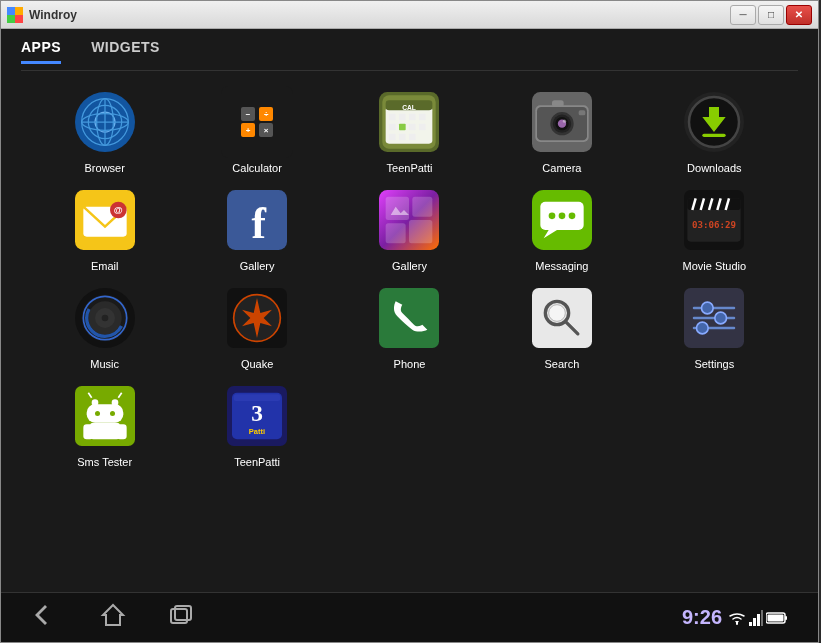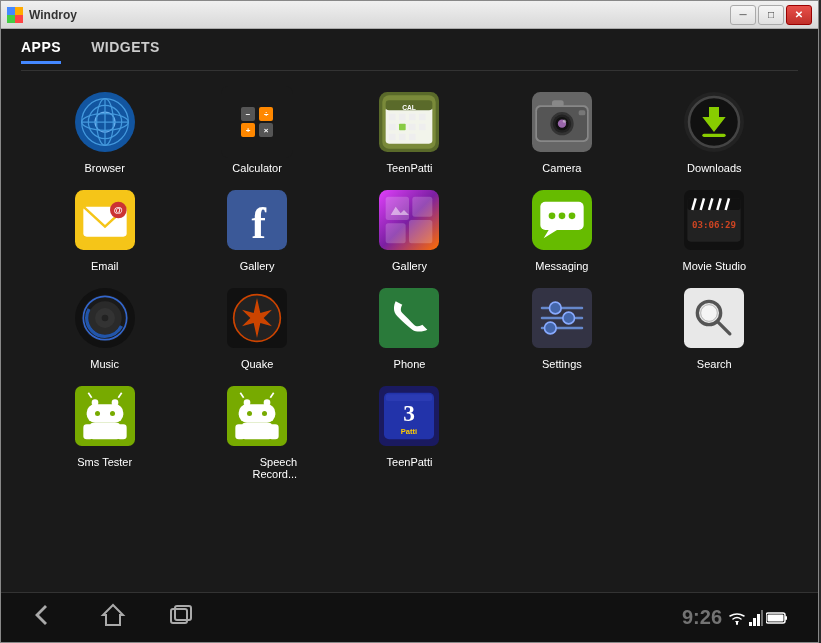--- a/index.html
+++ b/index.html
@@ -212,21 +212,21 @@
     .status-bar {
       display: flex;
       align-items: center;
       gap: 6px;
       color: #fff;
     }
 
     .time-display {
       font-size: 20px;
       font-weight: bold;
-      color: #737373;
+      color: #c4b5fd;
     }
 
     .status-icons {
       display: flex;
       gap: 3px;
       align-items: center;
     }
 
     
     .app-icon svg {
@@ -467,43 +467,43 @@
               <rect width="72" height="72" rx="8" fill="#2a7a3a"></rect>
               <path d="M20 16 C18 20 16 28 22 34 C28 40 34 46 40 50 C46 54 54 52 58 50 L52 44 C52 44 46 48 42 44 C38 40 32 34 28 30 C24 26 28 20 28 20 Z" fill="white" transform="rotate(0, 36, 36)"></path>
             </svg>
           </div>
           <span class="app-label">Phone</span>
         </div>
 
         <div class="app-item">
           <div class="app-icon">
             <svg width="72" height="72" viewBox="0 0 72 72">
+              <rect width="72" height="72" rx="8" fill="#e8e8e8"></rect>
+              <circle cx="30" cy="30" r="14" fill="none" stroke="#555" stroke-width="4"></circle>
+              <line x1="40" y1="40" x2="55" y2="55" stroke="#555" stroke-width="4" stroke-linecap="round"></line>
+              <circle cx="30" cy="30" r="10" fill="#f5f5f5" stroke="#aaa" stroke-width="1"></circle>
+            </svg>
+          </div>
+          <span class="app-label">Search</span>
+        </div>
+
+        <div class="app-item">
+          <div class="app-icon">
+            <svg width="72" height="72" viewBox="0 0 72 72">
               <rect width="72" height="72" rx="8" fill="#334"></rect>
 
               <line x1="12" y1="24" x2="60" y2="24" stroke="#6688cc" stroke-width="3" stroke-linecap="round"></line>
               <circle cx="28" cy="24" r="7" fill="#4466aa" stroke="#88aaff" stroke-width="2"></circle>
               <line x1="12" y1="36" x2="60" y2="36" stroke="#6688cc" stroke-width="3" stroke-linecap="round"></line>
               <circle cx="44" cy="36" r="7" fill="#4466aa" stroke="#88aaff" stroke-width="2"></circle>
               <line x1="12" y1="48" x2="60" y2="48" stroke="#6688cc" stroke-width="3" stroke-linecap="round"></line>
               <circle cx="22" cy="48" r="7" fill="#4466aa" stroke="#88aaff" stroke-width="2"></circle>
             </svg>
           </div>
           <span class="app-label">Settings</span>
-        </div>
-
-        <div class="app-item">
-          <div class="app-icon">
-            <svg width="72" height="72" viewBox="0 0 72 72">
-              <rect width="72" height="72" rx="8" fill="#e8e8e8"></rect>
-              <circle cx="30" cy="30" r="14" fill="none" stroke="#555" stroke-width="4"></circle>
-              <line x1="40" y1="40" x2="55" y2="55" stroke="#555" stroke-width="4" stroke-linecap="round"></line>
-              <circle cx="30" cy="30" r="10" fill="#f5f5f5" stroke="#aaa" stroke-width="1"></circle>
-            </svg>
-          </div>
-          <span class="app-label">Search</span>
         </div>
 
         <div class="app-item">
           <div class="app-icon">
             <svg width="72" height="72" viewBox="0 0 72 72">
               <rect width="72" height="72" rx="8" fill="#77aa00"></rect>
 
               <circle cx="24" cy="20" r="4" fill="#fff"></circle>
               <circle cx="48" cy="20" r="4" fill="#fff"></circle>
               <line x1="20" y1="14" x2="16" y2="8" stroke="white" stroke-width="2"></line>
@@ -512,39 +512,20 @@
               <circle cx="27" cy="33" r="3" fill="#77aa00"></circle>
               <circle cx="45" cy="33" r="3" fill="#77aa00"></circle>
               <rect x="10" y="46" width="12" height="18" rx="4" fill="white"></rect>
               <rect x="50" y="46" width="12" height="18" rx="4" fill="white"></rect>
               <rect x="18" y="44" width="36" height="20" rx="4" fill="white"></rect>
             </svg>
           </div>
           <span class="app-label">Sms Tester</span>
         </div>
 
-        <div class="app-item">
-          <div class="app-icon">
-            <svg width="72" height="72" viewBox="0 0 72 72">
-              <rect width="72" height="72" rx="8" fill="#77aa00"></rect>
-
-              <circle cx="24" cy="20" r="4" fill="#fff"></circle>
-              <circle cx="48" cy="20" r="4" fill="#fff"></circle>
-              <line x1="20" y1="14" x2="16" y2="8" stroke="white" stroke-width="2"></line>
-              <line x1="52" y1="14" x2="56" y2="8" stroke="white" stroke-width="2"></line>
-              <rect x="14" y="22" width="44" height="22" rx="10" fill="white"></rect>
-              <circle cx="27" cy="33" r="3" fill="#77aa00"></circle>
-              <circle cx="45" cy="33" r="3" fill="#77aa00"></circle>
-              <rect x="10" y="46" width="12" height="18" rx="4" fill="white"></rect>
-              <rect x="50" y="46" width="12" height="18" rx="4" fill="white"></rect>
-              <rect x="18" y="44" width="36" height="20" rx="4" fill="white"></rect>
-            </svg>
-          </div>
-          <span class="app-label">Speech Record...</span>
-        </div>
 
         <div class="app-item">
           <div class="app-icon">
             <svg width="72" height="72" viewBox="0 0 72 72">
               <rect width="72" height="72" rx="8" fill="#1a1a60"></rect>
               <rect x="6" y="8" width="60" height="56" rx="6" fill="#2233aa"></rect>
               <text x="36" y="42" fill="white" font-size="28" text-anchor="middle" font-weight="bold" font-family="serif">3</text>
               <text x="36" y="58" fill="#ffcc00" font-size="9" text-anchor="middle" font-weight="bold">Patti</text>
               <rect x="8" y="10" width="56" height="8" rx="3" fill="#3344bb" opacity="0.5"></rect>
             </svg>

